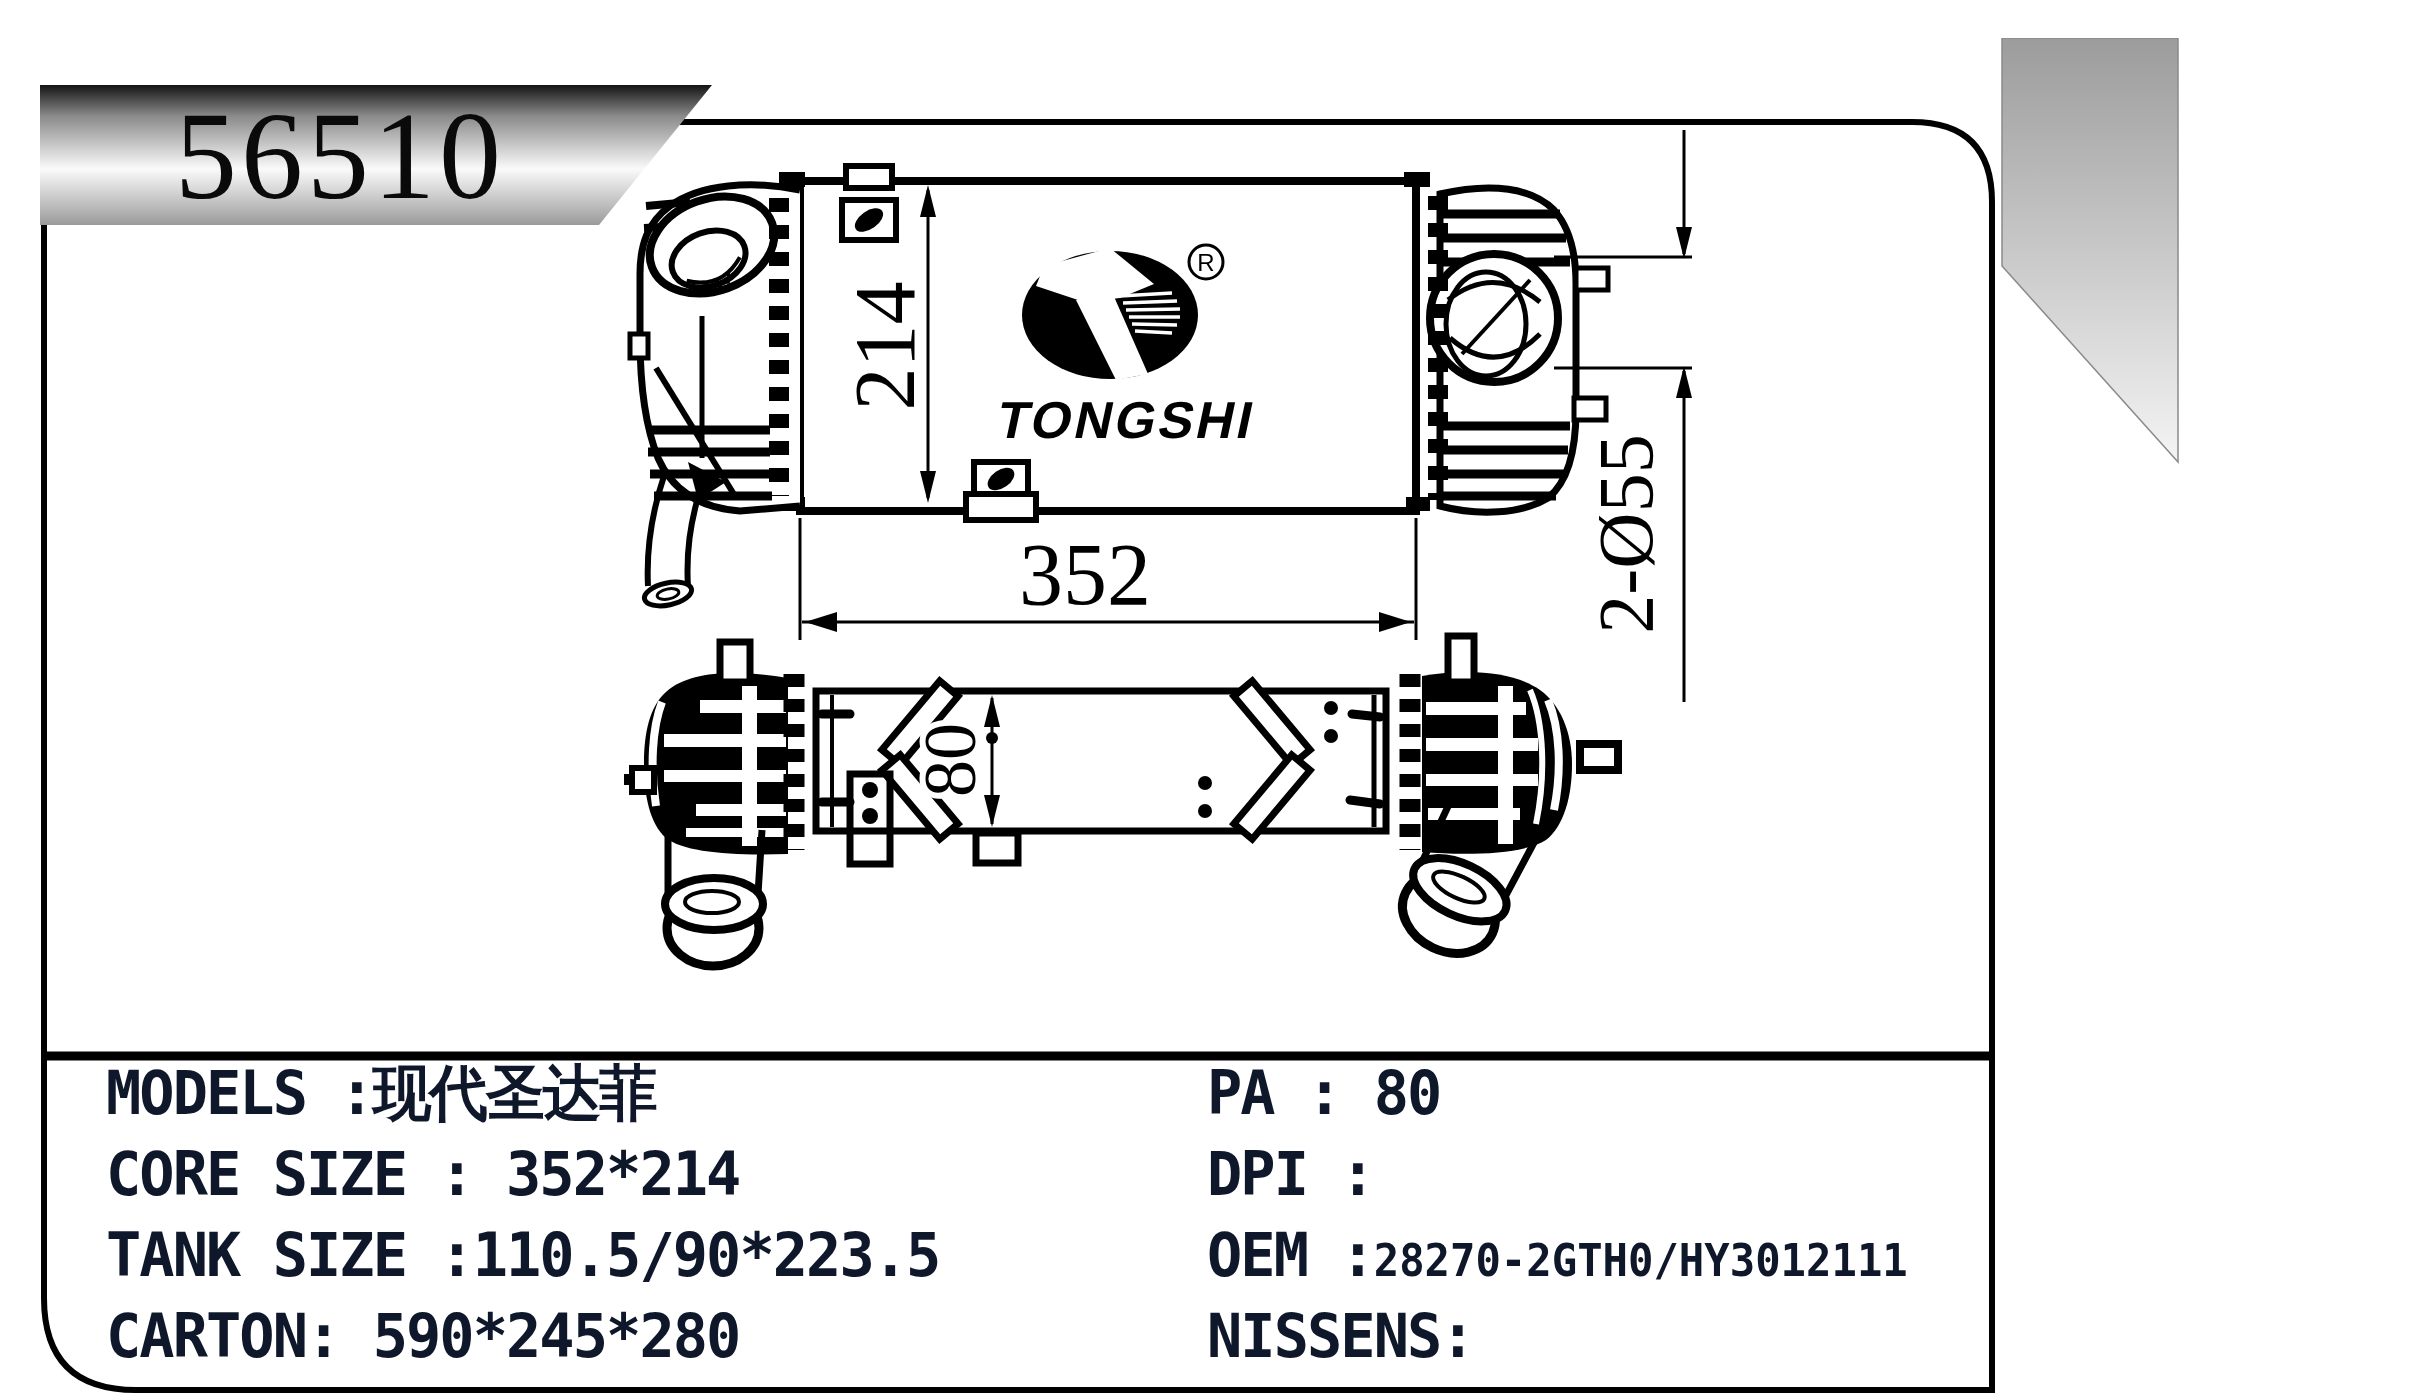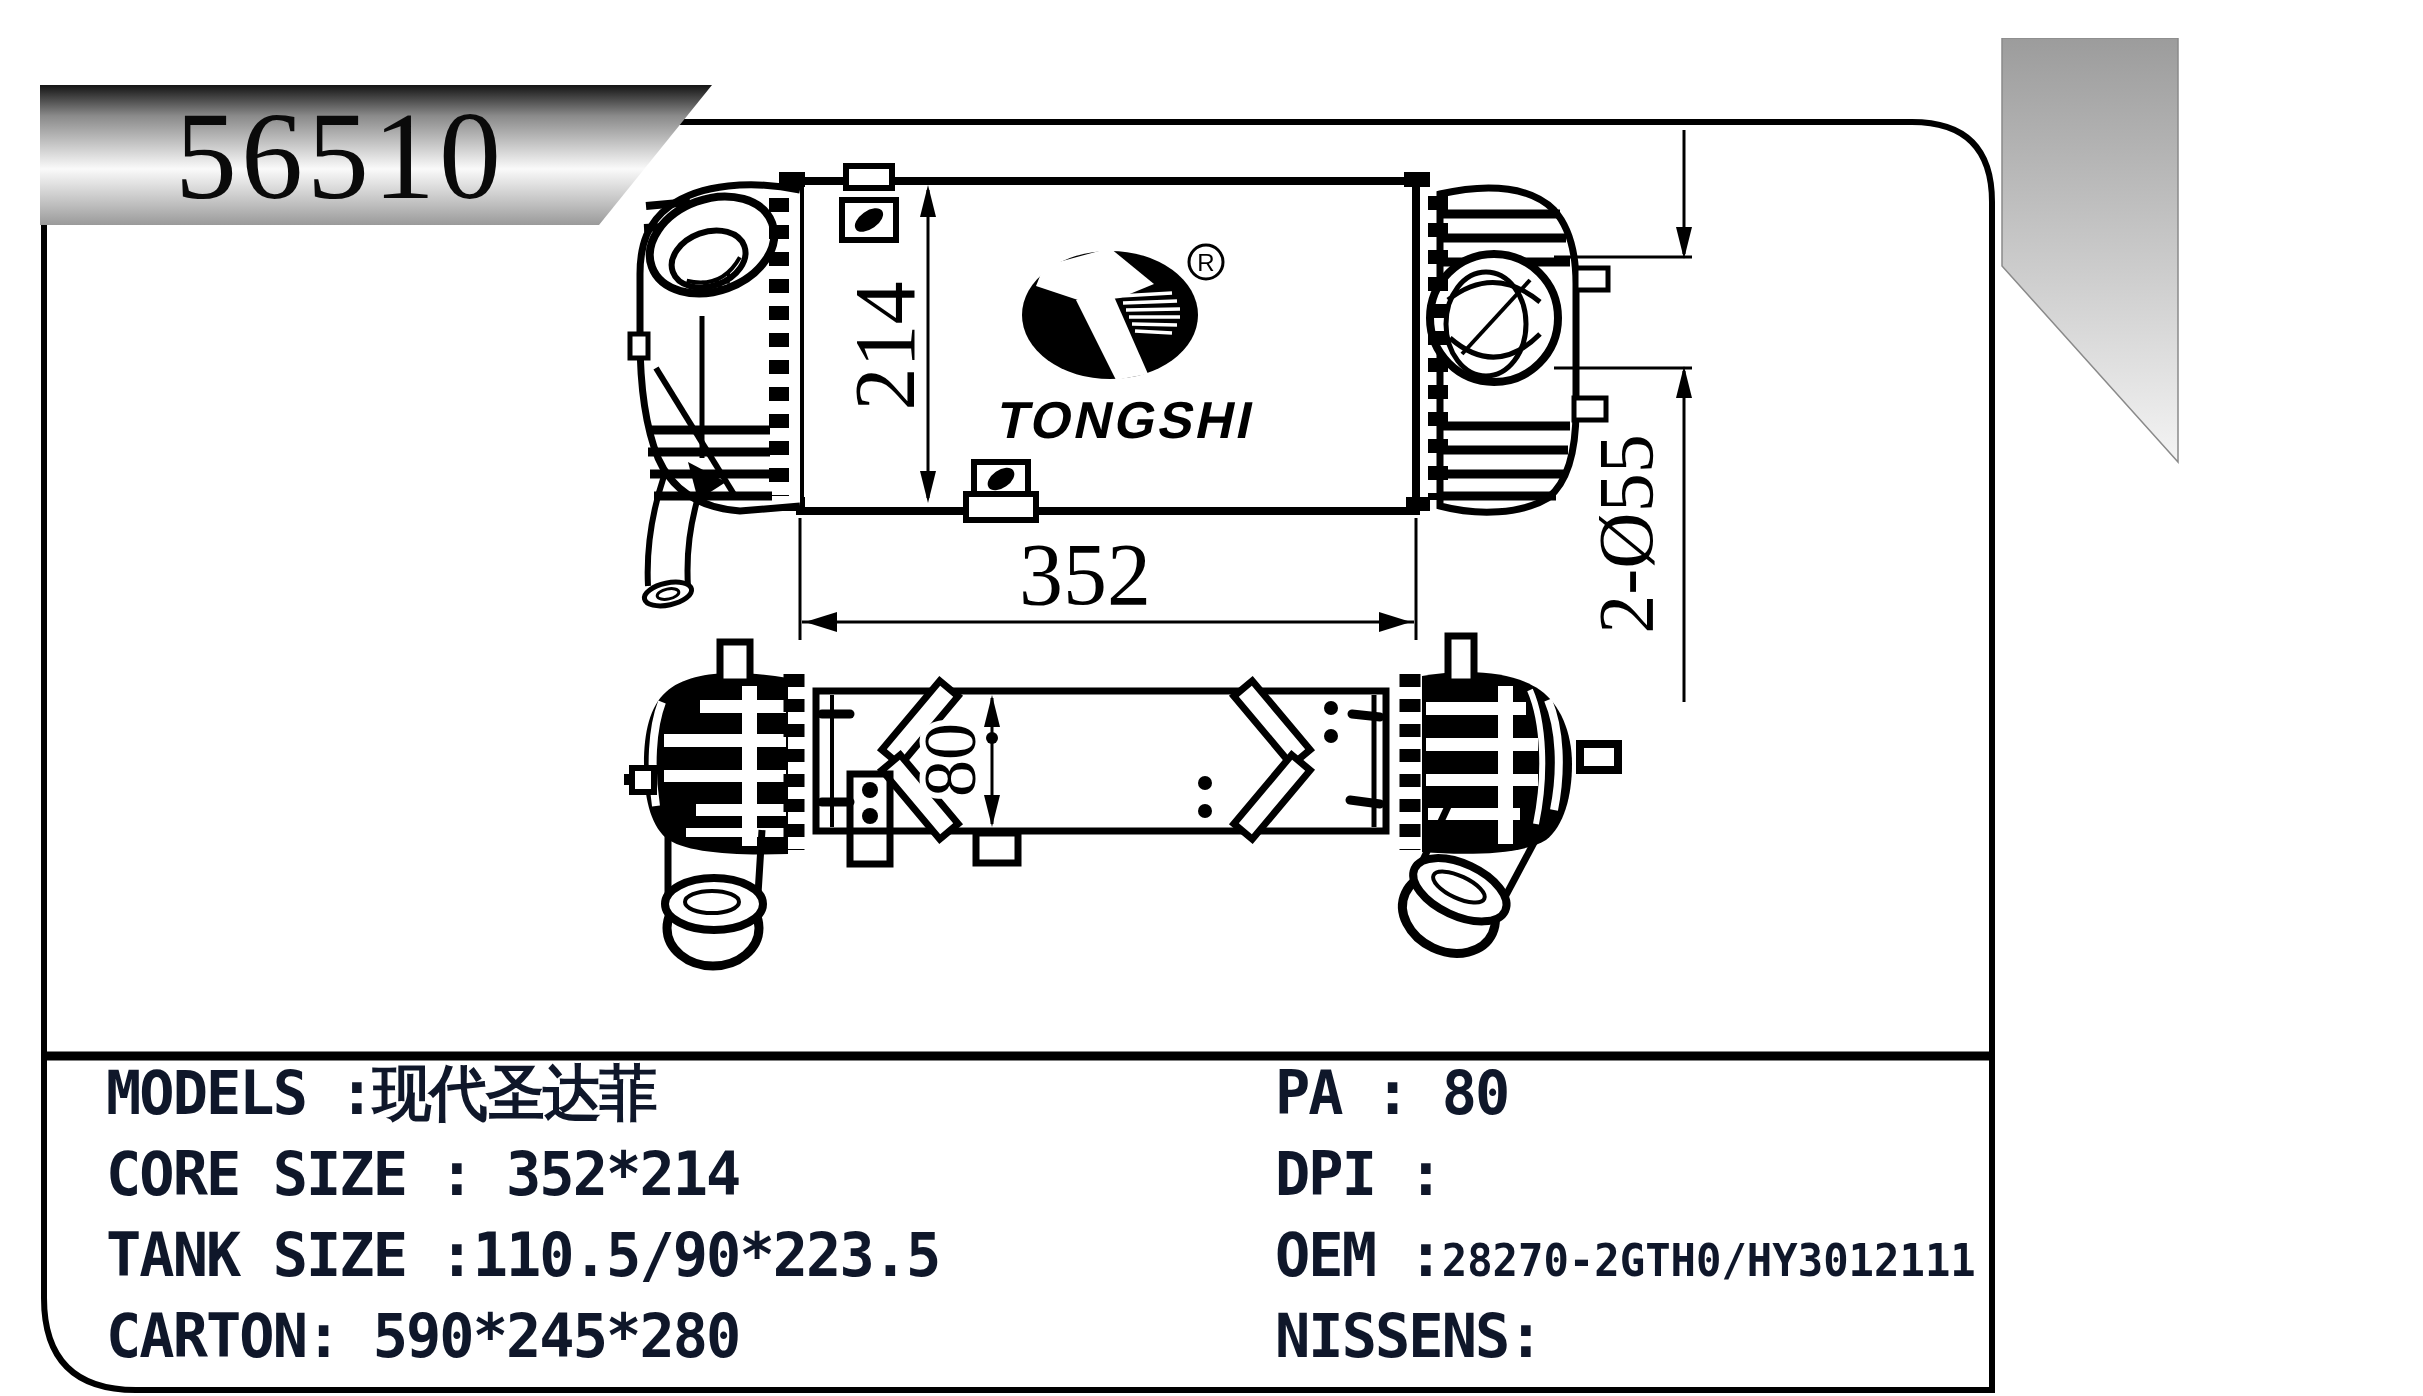--- a/index.html
+++ b/index.html
@@ -12,21 +12,21 @@
     margin-top:38px;
   }
   .page svg{position:absolute;left:0;top:0;}
   .specs{
     position:absolute;
     top:1014px;left:0;width:2423px;height:340px;
     color:#0f172a;
   }
   .spec-col{position:absolute;top:0;}
   .spec-col.left{left:106px;width:1100px;}
-  .spec-col.right{left:1275px;width:710px;}
+  .spec-col.right{left:1207px;width:710px;}
   .spec-line{
     height:81px;line-height:81px;
     font-size:61px;font-weight:700;
     letter-spacing:-2px;
     white-space:nowrap;
     transform:scaleX(0.96);
     transform-origin:left center;
   }
   .spec-line .small{font-size:44px;letter-spacing:0;}
 </style>

